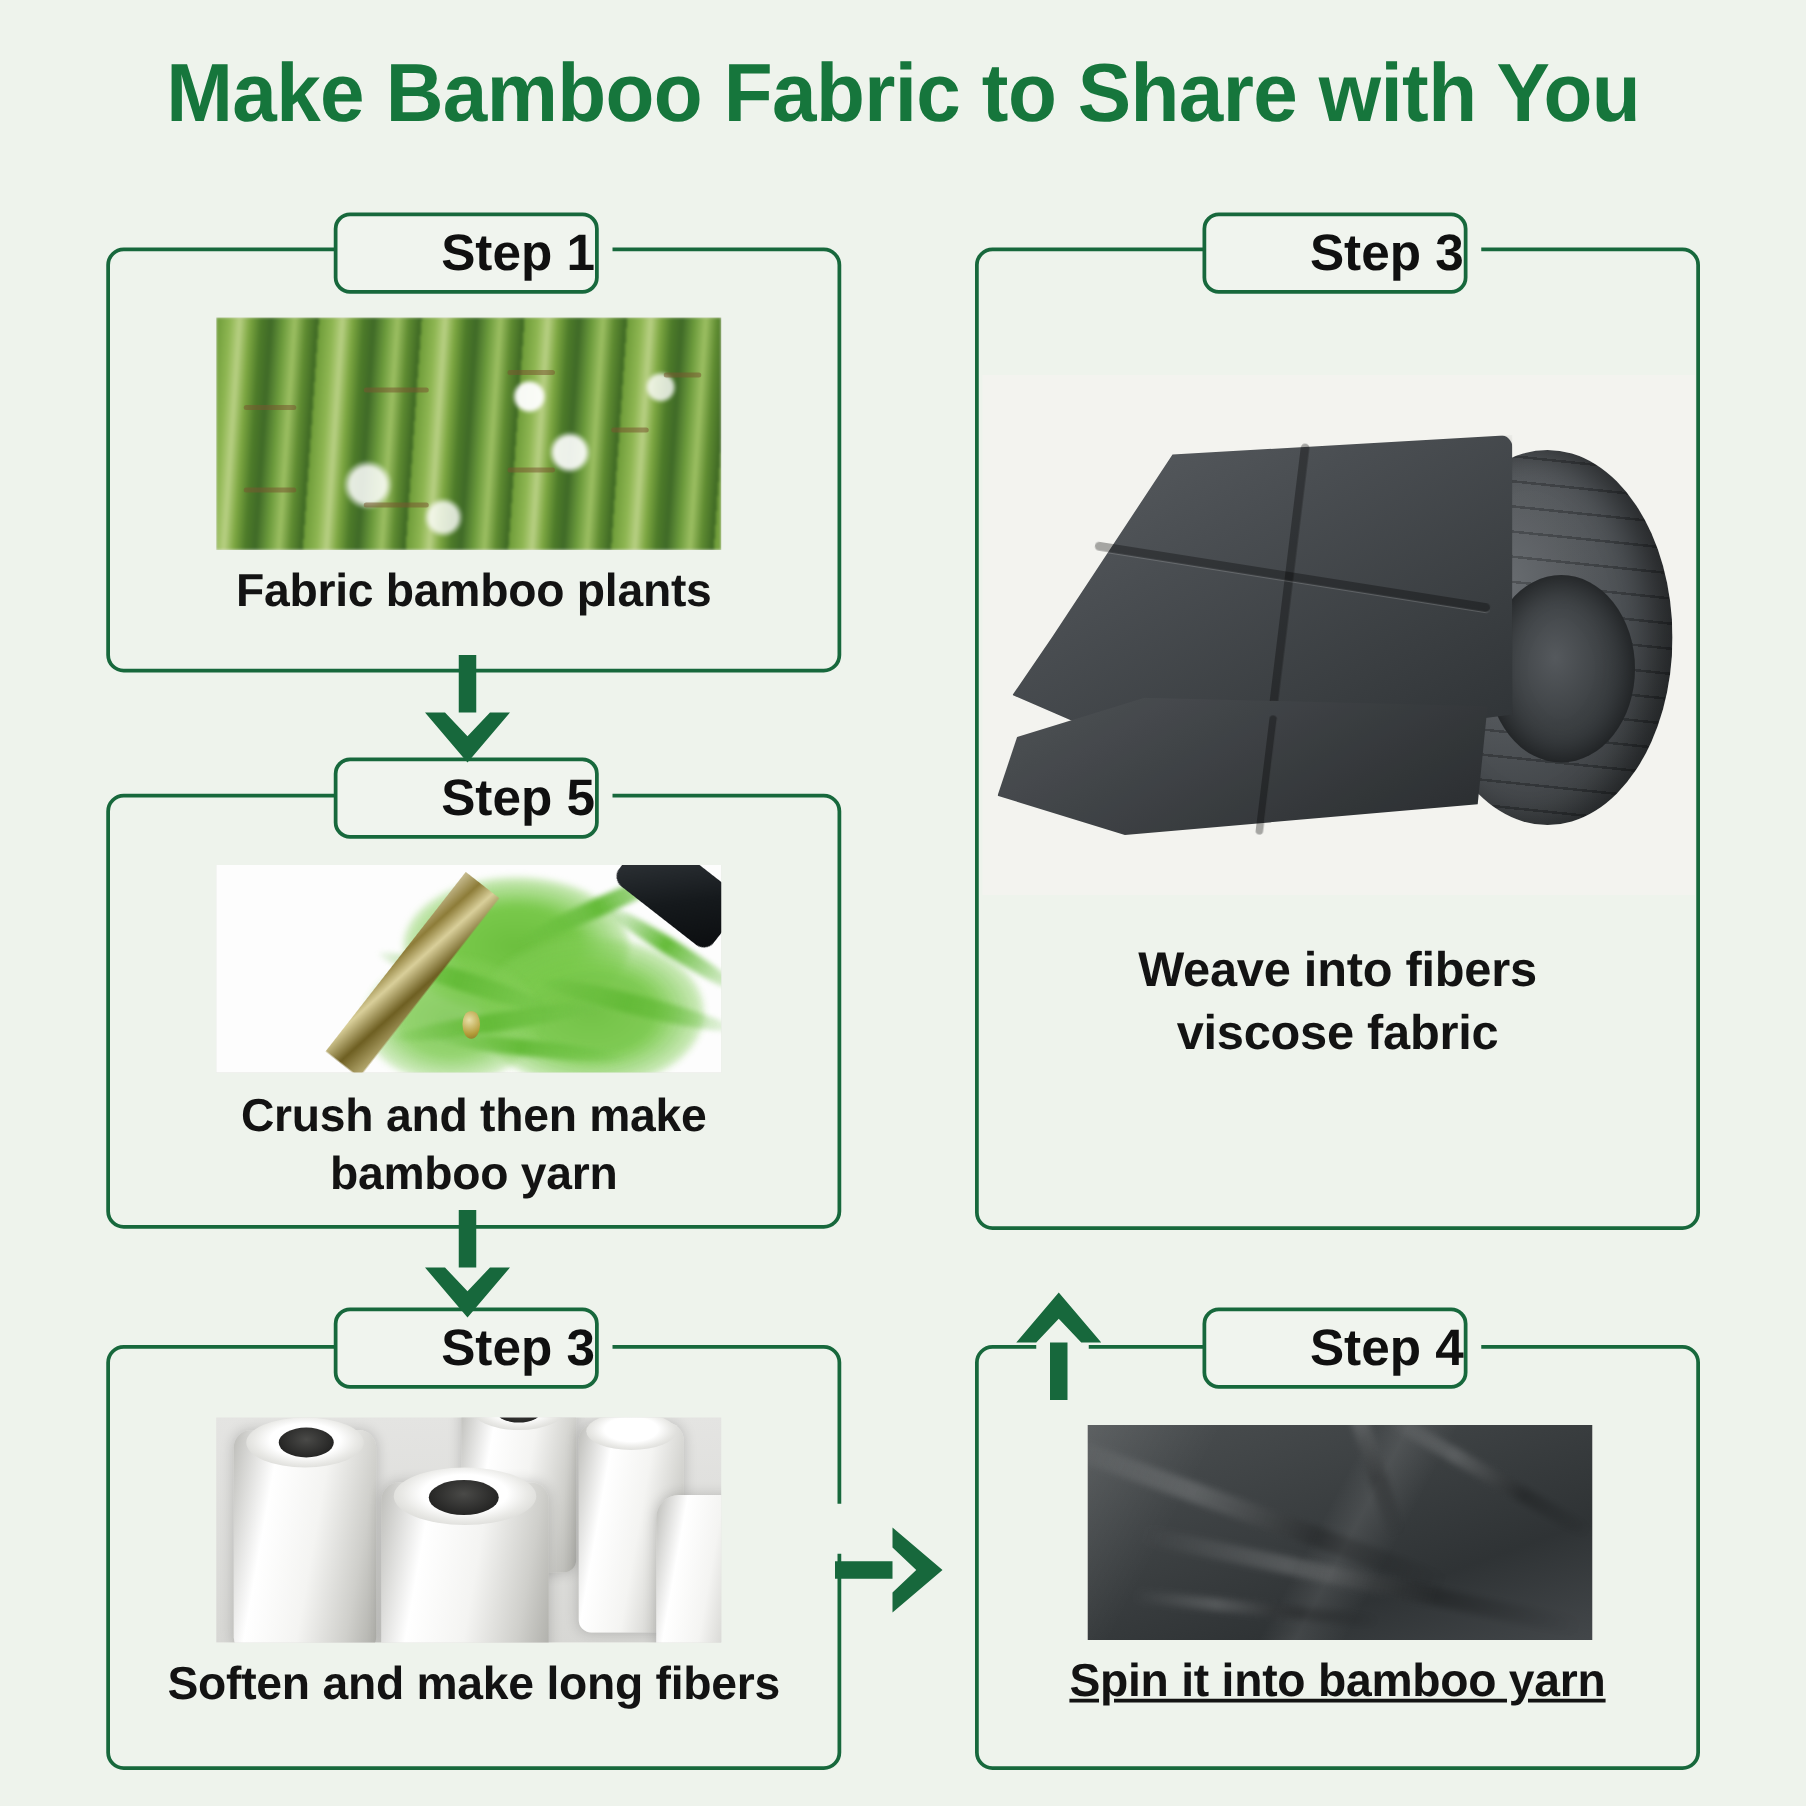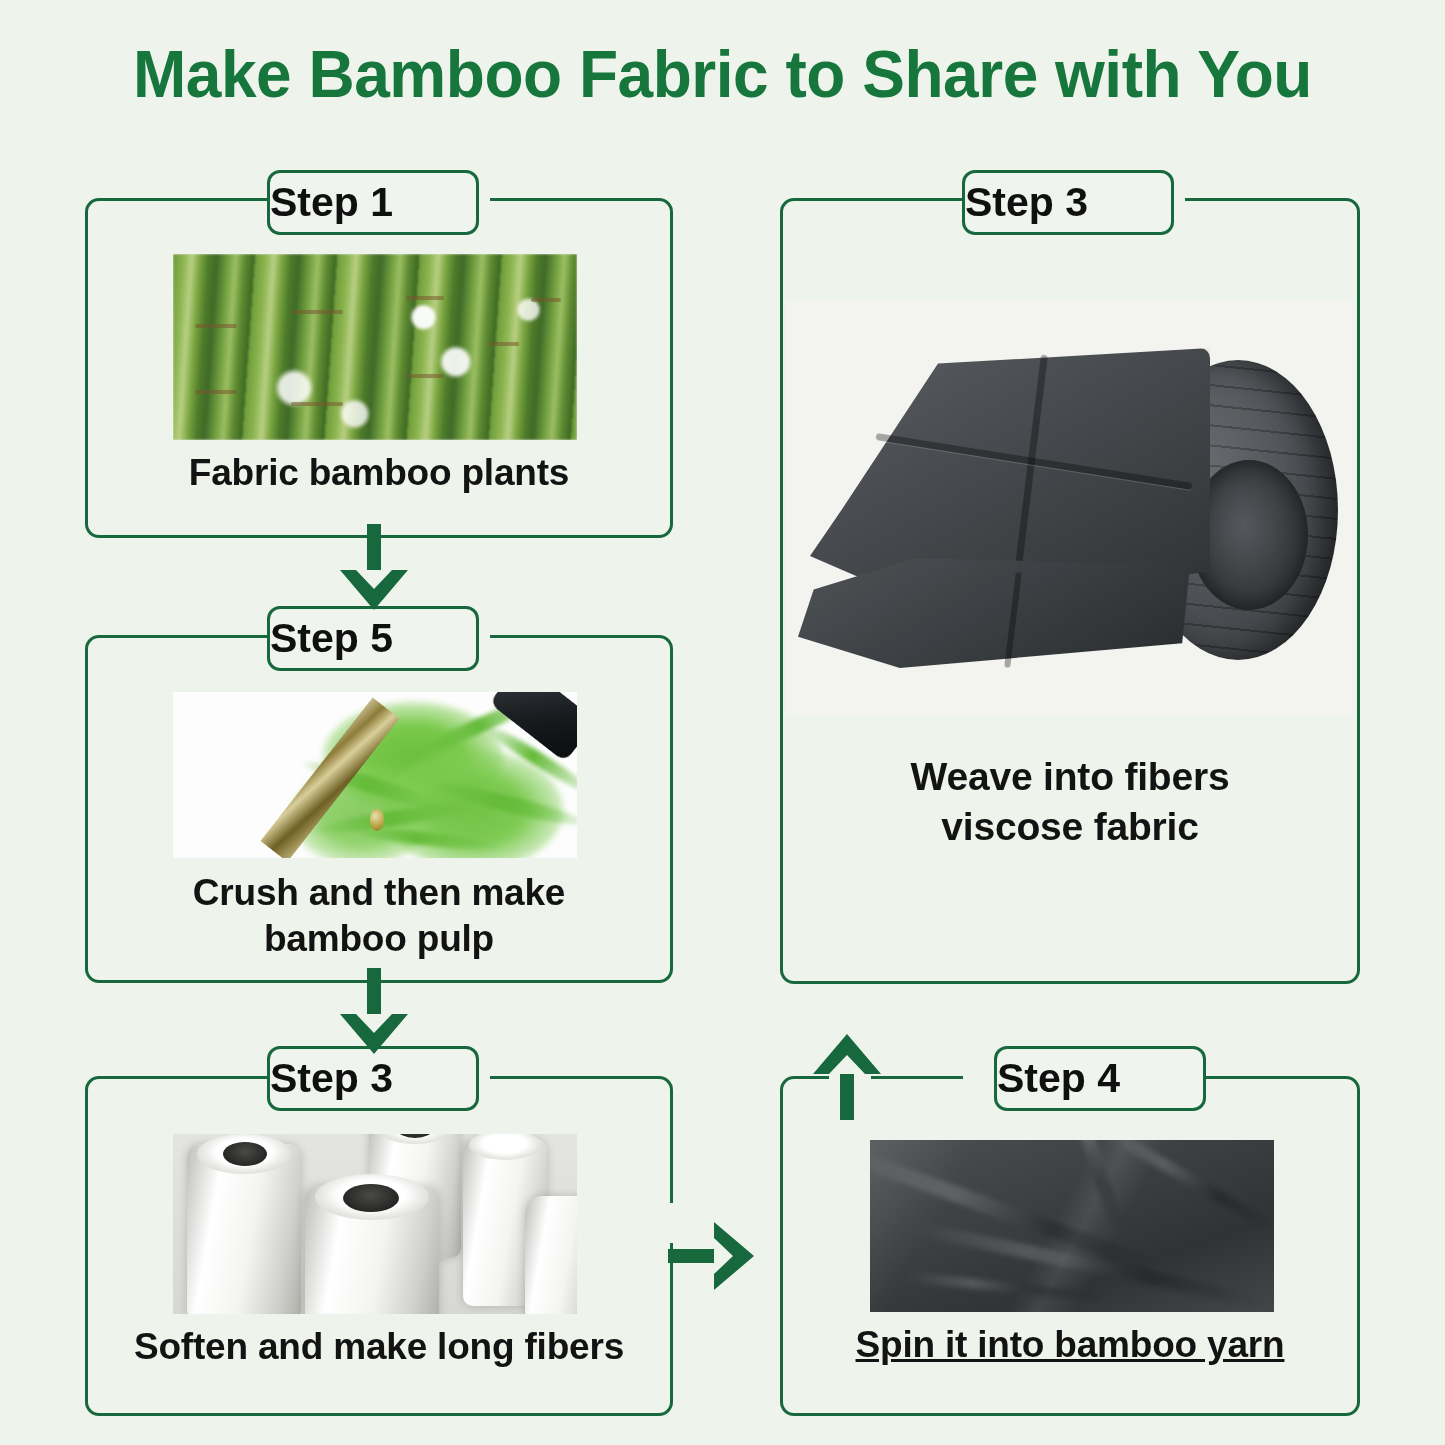--- a/index.html
+++ b/index.html
@@ -49,21 +49,21 @@
   }
 
   .step-label {
     position: absolute;
     border: 3px solid #17683c;
     border-radius: 13px;
     background: #f0f4ee;
     box-sizing: border-box;
     display: flex;
     align-items: center;
-    justify-content: flex-start;
+    justify-content: flex-end;
     font-size: 41px;
     font-weight: bold;
     color: #101010;
     letter-spacing: 0px;
     z-index: 4;
   }
 
   .step-photo {
     position: absolute;
     overflow: hidden;
@@ -249,21 +249,21 @@
   <div class="leafblade" style="left:140px; top:118px; width:170px; height:15px; transform:rotate(-9deg);"></div>
   <div class="leafblade" style="left:236px; top:24px; width:150px; height:15px; transform:rotate(-24deg);"></div>
   <div class="leafblade" style="left:256px; top:104px; width:160px; height:16px; transform:rotate(14deg);"></div>
   <div class="leafblade" style="left:300px; top:60px; width:130px; height:14px; transform:rotate(32deg);"></div>
   <div class="leafblade" style="left:176px; top:140px; width:150px; height:13px; transform:rotate(6deg);"></div>
   <div class="pipette" style="left:196px; top:16px; width:34px; height:182px; transform:rotate(38deg); transform-origin:50% 0;"></div>
   <div class="pipette-cap" style="left:322px; top:-6px; width:96px; height:52px; transform:rotate(38deg); border-radius:10px;"></div>
   <div class="drop" style="left:197px; top:117px; width:14px; height:22px;"></div>
 </div>
 <div class="step-caption" style="left:85px; top:870px; width:588px;">Crush and then make
-bamboo pulp</div>
+bamboo yarn</div>
 
 <svg class="arrow" style="left:334px; top:968px;" width="80" height="88" viewBox="0 0 80 88">
   <rect x="33" y="0" width="14" height="46" fill="#17683c"></rect>
   <path d="M40 86 L6 46 L22 46 L40 65 L58 46 L74 46 Z" fill="#17683c"></path>
 </svg>
 
 <div class="step-box" style="left:85px; top:1076px; width:588px; height:340px;">
   <div class="notch" style="left:180px; width:222px;"></div>
 
   <div style="position:absolute; right:-6px; top:124px; width:10px; height:40px; background:#eef3ec;"></div>
@@ -291,21 +291,21 @@
 <svg class="arrow" style="left:668px; top:1216px;" width="88" height="80" viewBox="0 0 88 80">
   <rect x="0" y="33" width="46" height="14" fill="#17683c"></rect>
   <path d="M86 40 L46 6 L46 22 L65 40 L46 58 L46 74 Z" fill="#17683c"></path>
 </svg>
 
 <div class="step-box" style="left:780px; top:1076px; width:580px; height:340px;">
   <div class="notch" style="left:180px; width:222px;"></div>
 
   <div style="position:absolute; left:46px; top:-6px; width:42px; height:10px; background:#eef3ec;"></div>
 </div>
-<div class="step-label" style="left:962px; top:1046px; width:212px; height:65px;margin-left:32px;">
+<div class="step-label" style="left:962px; top:1046px; width:212px; height:65px;">
   <span>Step 4</span>
 </div>
 <div class="step-photo" style="left:870px; top:1140px; width:404px; height:172px;">
   <div class="photo-inner fabric-bg"></div>
   <div class="crease" style="left:-30px; top:64px; width:330px; height:16px; transform:rotate(20deg);"></div>
   <div class="crease" style="left:40px; top:118px; width:360px; height:14px; transform:rotate(12deg);"></div>
   <div class="crease" style="left:150px; top:12px; width:150px; height:14px; transform:rotate(72deg);"></div>
   <div class="crease" style="left:226px; top:34px; width:190px; height:12px; transform:rotate(30deg);"></div>
   <div class="crease" style="left:36px; top:142px; width:200px; height:10px; transform:rotate(6deg);"></div>
 </div>

